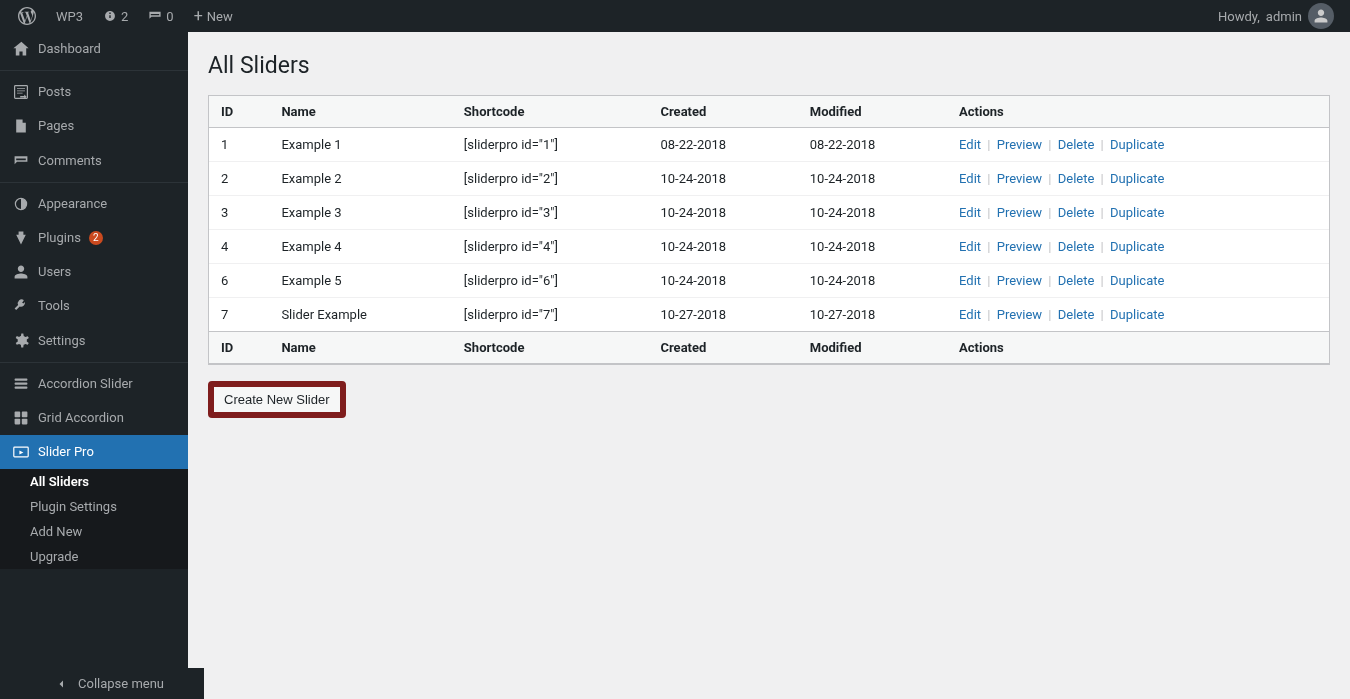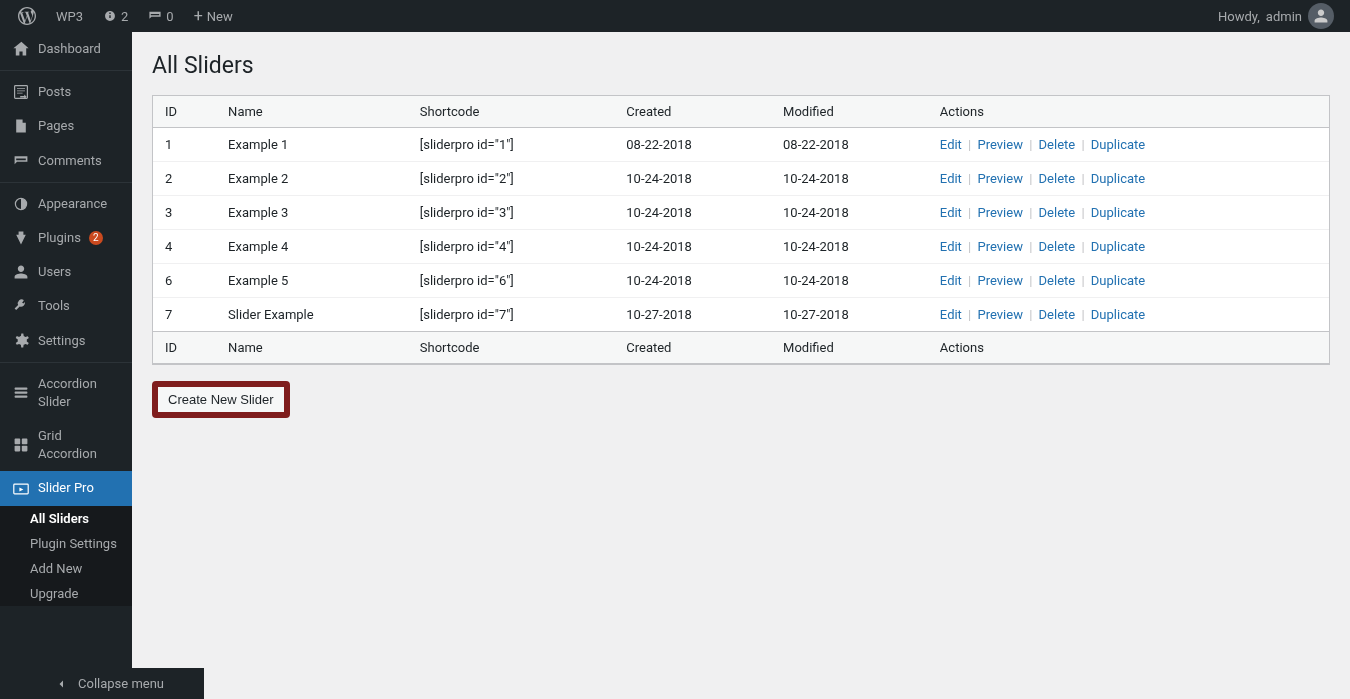--- a/index.html
+++ b/index.html
@@ -33,21 +33,21 @@
     .adminbar-right { display: flex; align-items: center; }
     .howdy { color: #a7aaad; padding: 0 8px; font-size: 13px; display: flex; align-items: center; gap: 6px; text-align: right; }
     .avatar-box { width: 26px; height: 26px; background: #555d66; border-radius: 50%; display: flex; align-items: center; justify-content: center; color: #fff; font-size: 11px; }
     .badge-count { background: #ca4a1f; color: #fff; border-radius: 10px; font-size: 10px; padding: 0 4px; min-width: 14px; text-align: center; display: inline-block; }
 
     
     #wpwrap { display: flex; padding-top: 32px; height: 100vh; }
 
     
     #adminmenuwrap {
-      width: 132px;
+      width: 188px;
       background: #1d2327;
       flex-shrink: 0;
       height: calc(100vh - 32px);
       overflow-y: auto;
     }
     .menu-item {
       display: flex; align-items: center; gap: 8px;
       padding: 8px 10px 8px 12px;
       color: #a7aaad;
       cursor: pointer;
@@ -95,21 +95,21 @@
     table.wp-list-table {
       width: 100%;
       border-collapse: collapse;
       font-size: 13px;
     }
     table.wp-list-table th {
       background: #f6f7f7;
       border-bottom: 1px solid #c3c4c7;
       padding: 8px 12px;
       text-align: left;
-      font-weight: 400;
+      font-weight: 700;
       color: #1d2327;
     }
     table.wp-list-table td {
       padding: 9px 12px;
       border-bottom: 1px solid #f0f0f1;
       color: #1d2327;
       vertical-align: middle;
     }
     table.wp-list-table tr:last-child td { border-bottom: none; }
 

